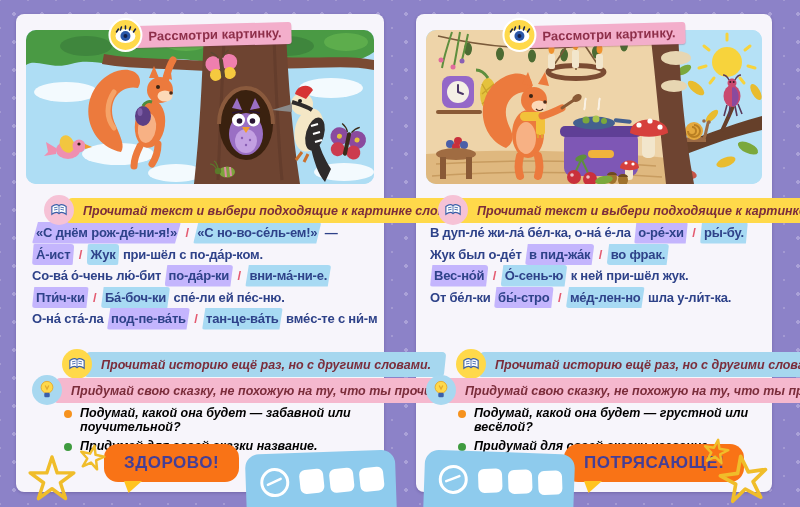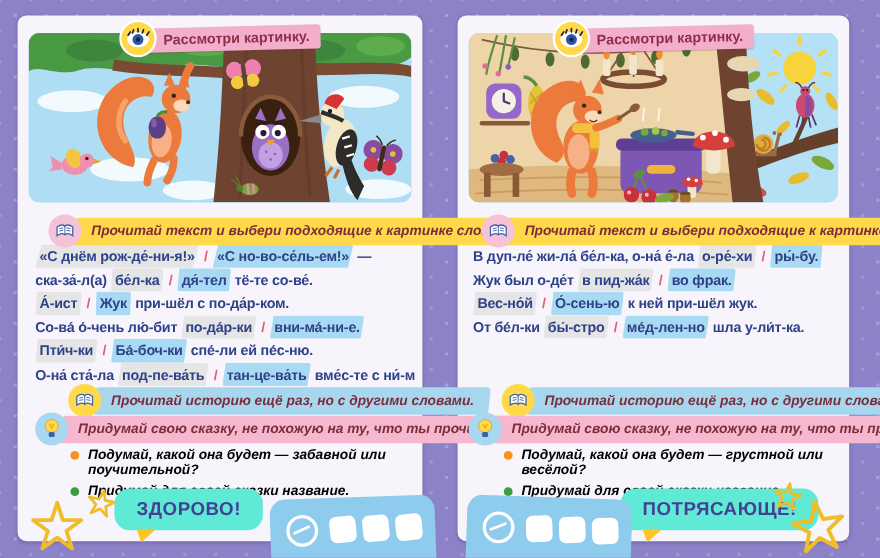--- a/index.html
+++ b/index.html
@@ -44,37 +44,37 @@
   .band-yellow::before{background:#ffd94a;}
   .band-blue::before{background:#a6d7ef;}
   .band-pink::before{background:#f5b8ce;}
   .band-text{font-size:12.5px;font-weight:bold;font-style:italic;color:#7b2d3b;}
 
   
   .story{position:absolute;top:208px;left:16px;width:calc(100% - 22px);overflow:hidden;}
   .story-line{white-space:nowrap;line-height:19.5px;font-size:13px;font-weight:bold;
     color:#2e4289;letter-spacing:-0.2px;}
   .seg{border-radius:3px;}
-  .seg-pink{background:#e5e5e5;padding:1px 4px;display:inline-block;
+  .seg-pink{background:#c4b5fd;padding:1px 4px;display:inline-block;
     clip-path:polygon(4% 0,100% 0,96% 100%,0 100%);}
   .seg-blue{background:#a8daf3;padding:1px 4px;display:inline-block;
     clip-path:polygon(4% 0,100% 0,96% 100%,0 100%);text-align:right;}
   .seg-slash{color:#e45a70;padding:0 1px;}
   .seg-plain{padding:0;}
 
   
   .bullets{position:absolute;list-style:none;margin:0;padding:0;}
   .bullets li{display:flex;align-items:flex-start;margin-bottom:5px;}
   .bullet-dot{width:8px;height:8px;border-radius:50%;margin:4px 8px 0 0;flex:0 0 auto;}
   .dot-orange{background:#f6921e;}
   .dot-green{background:#3f9b3f;}
   .bullet-text{font-size:12.5px;font-weight:bold;font-style:italic;color:#000000;}
 
   
-  .praise{position:absolute;background:#5eead4;color:#453f96;font-weight:bold;
+  .praise{position:absolute;background:#f97316;color:#453f96;font-weight:bold;
     font-size:17px;padding:9px 20px;border-radius:14px;border:none;cursor:pointer;
     letter-spacing:.5px;font-family:"Liberation Sans",sans-serif;}
   .praise::after{content:'';position:absolute;left:20px;bottom:-11px;width:18px;
     height:12px;background:#ffc41f;clip-path:polygon(0 0,100% 0,25% 100%);}
 
   
   .tracker{position:absolute;background:#8ecbed;border-radius:14px;display:flex;
     align-items:center;padding:12px 12px 26px 12px;z-index:7;}
   .tracker-left{transform:rotate(-2deg);}
   .tracker-right{transform:rotate(2deg);}
@@ -217,21 +217,20 @@
       <svg width="20" height="20" viewBox="0 0 28 24">
         <path d="M4,7 C8,4 12,4 14,6 C16,4 20,4 24,7 L24,18 C20,15 16,15 14,17 C12,15 8,15 4,18 Z" fill="#fff" stroke="#3b5fa8" stroke-width="1.6"></path>
         <path d="M14,6 L14,17 M7,9 L12,8 M7,12 L12,11 M16,8 L21,9 M16,11 L21,12" stroke="#3b5fa8" stroke-width="1.2" fill="none"></path>
       </svg>
     </span>
     <span class="task-band band-yellow"><span class="band-text">Прочитай текст и выбери подходящие к картинке слова.</span></span>
   </div>
 
   <div class="story">
       <div class="story-line"><span class="seg seg-pink">«С днём рож-де́-ни-я!»</span> <span class="seg seg-slash">/</span> <span class="seg seg-blue">«С но-во-се́ль-ем!»</span> <span class="seg seg-plain">—</span></div>
-      <div class="story-line"><span class="seg seg-plain">ска-за́-л(а)</span> <span class="seg seg-pink">бе́л-ка</span> <span class="seg seg-slash">/</span> <span class="seg seg-blue">дя́-тел</span> <span class="seg seg-plain">тё-те со-ве́.</span></div>
       <div class="story-line"><span class="seg seg-pink">А́-ист</span> <span class="seg seg-slash">/</span> <span class="seg seg-blue">Жук</span> <span class="seg seg-plain">при-шёл с по-да́р-ком.</span></div>
       <div class="story-line"><span class="seg seg-plain">Со-ва́ о́-чень лю́-бит</span> <span class="seg seg-pink">по-да́р-ки</span> <span class="seg seg-slash">/</span> <span class="seg seg-blue">вни-ма́-ни-е.</span></div>
       <div class="story-line"><span class="seg seg-pink">Пти́ч-ки</span> <span class="seg seg-slash">/</span> <span class="seg seg-blue">Ба́-боч-ки</span> <span class="seg seg-plain">спе́-ли ей пе́с-ню.</span></div>
       <div class="story-line"><span class="seg seg-plain">О-на́ ста́-ла</span> <span class="seg seg-pink">под-пе-ва́ть</span> <span class="seg seg-slash">/</span> <span class="seg seg-blue">тан-це-ва́ть</span> <span class="seg seg-plain">вме́с-те с ни́-ми.</span></div>
     </div>
 
   <div class="task-row" style="top:335px;left:46px;">
     <span class="task-icon circle-yellow">
       <svg width="20" height="20" viewBox="0 0 28 24">
         <path d="M4,7 C8,4 12,4 14,6 C16,4 20,4 24,7 L24,18 C20,15 16,15 14,17 C12,15 8,15 4,18 Z" fill="#fff" stroke="#3b5fa8" stroke-width="1.6"></path>

